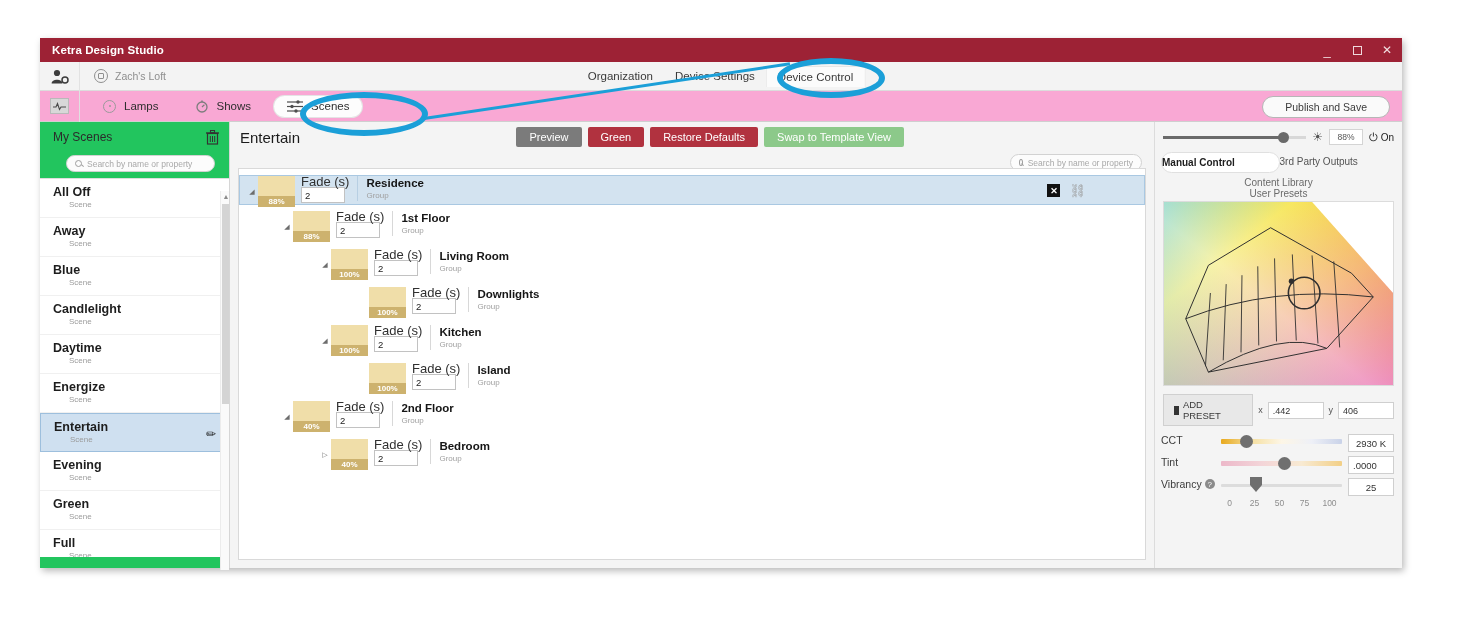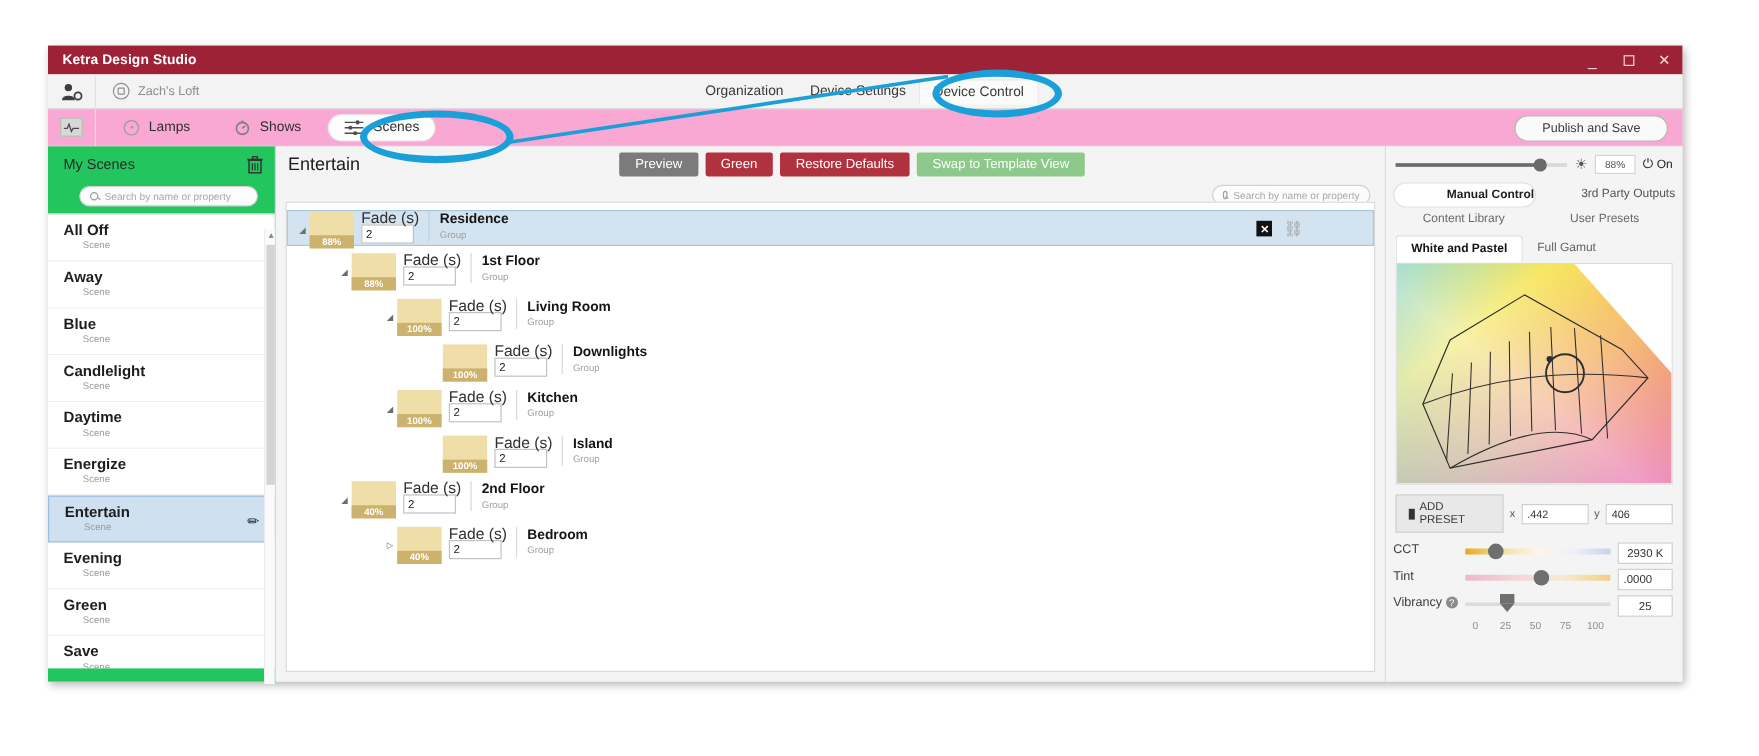--- a/index.html
+++ b/index.html
@@ -143,23 +143,23 @@
   .bslider .track { position:absolute; left:0; right:0; height:3px; background:#d8d8d8; }
   .bslider .fill  { position:absolute; left:0; width:84%; height:3px; background:#6a6a6a; }
   .bslider .knob  { position:absolute; left:80%; width:11px; height:11px; border-radius:50%;
                     background:#6a6a6a; }
   .sunicon { font-size:12px; color:#555; }
   .bval { width:34px; height:16px; border:1px solid #d4d4d4; background:#fff; font-size:8.5px;
           color:#555; text-align:center; line-height:15px;}
   .onbtn { display:flex; align-items:center; gap:3px; font-size:10px; color:#222; }
   .pwr { font-size:11px; }
   .tabs2 { display:flex; padding:0 6px; gap:0; }
-  .tab2 { flex:1; text-align:right; font-size:10px; color:#545454; padding:4px 0; }
+  .tab2 { flex:1; text-align:left; font-size:10px; color:#545454; padding:4px 0; }
   .tab2.on { background:#fff; border:1px solid #e0e0e0; border-radius:11px; color:#1d1d1d; font-weight:bold;}
-  .subtabs { display:flex; padding:4px 6px 2px; }
+  .subtabs { display:flex; padding:4px 6px 2px;flex-direction:column; }
   .subtab { flex:1; text-align:center; font-size:10px; color:#6a6a6a; }
   .gamut-tabs { display:flex; padding:6px 8px 0; gap:0; }
   .gtab { font-size:10px; color:#636363; padding:5px 12px; }
   .gtab.on { background:#fff; border:1px solid #dcdcdc; border-bottom-color:#fff;
              color:#111; font-weight:bold; border-radius:3px 3px 0 0; }
   .gamut-box { margin:0 8px; height:185px; background:#fff; border:1px solid #dcdcdc;
                position:relative; overflow:hidden; }
   .preset-row { display:flex; align-items:center; gap:5px; padding:8px 8px 6px; justify-content:center;}
   .addpreset { font-size:9.5px; color:#3a3a3a; background:#e8e8e8; border:1px solid #d0d0d0;
                padding:4px 10px; display:flex; align-items:center; gap:4px; }
@@ -316,21 +316,21 @@
             </div>
             <div class="scene-row">
               <div class="nm">Evening</div>
               <div class="sub">Scene</div>
             </div>
             <div class="scene-row">
               <div class="nm">Green</div>
               <div class="sub">Scene</div>
             </div>
             <div class="scene-row">
-              <div class="nm">Save</div>
+              <div class="nm">Full</div>
               <div class="sub">Scene</div>
             </div>
           </div>
         <div class="sb-scroll" style="top:69px;">
           <span class="arrw">▲</span>
           <div class="thumb"></div>
         </div>
       </div>
 
       <div class="main">
@@ -499,24 +499,20 @@
             <span>On</span>
           </span>
         </div>
         <div class="tabs2">
           <div class="tab2 on">Manual Control</div>
           <div class="tab2">3rd Party Outputs</div>
         </div>
         <div class="subtabs">
           <div class="subtab">Content Library</div>
           <div class="subtab">User Presets</div>
-        </div>
-        <div class="gamut-tabs">
-          <div class="gtab on">White and Pastel</div>
-          <div class="gtab">Full Gamut</div>
         </div>
 
         <div class="gamut-box">
           <svg width="100%" height="100%" viewBox="0 0 232 185" preserveAspectRatio="none">
             <defs>
               <linearGradient id="g1" x1="0" y1="0" x2="1" y2="1">
                 <stop offset="0" stop-color="#5ec8c0"></stop>
                 <stop offset="0.28" stop-color="#f2e85c"></stop>
                 <stop offset="0.6" stop-color="#f0a07a"></stop>
                 <stop offset="1" stop-color="#e0369a"></stop>

